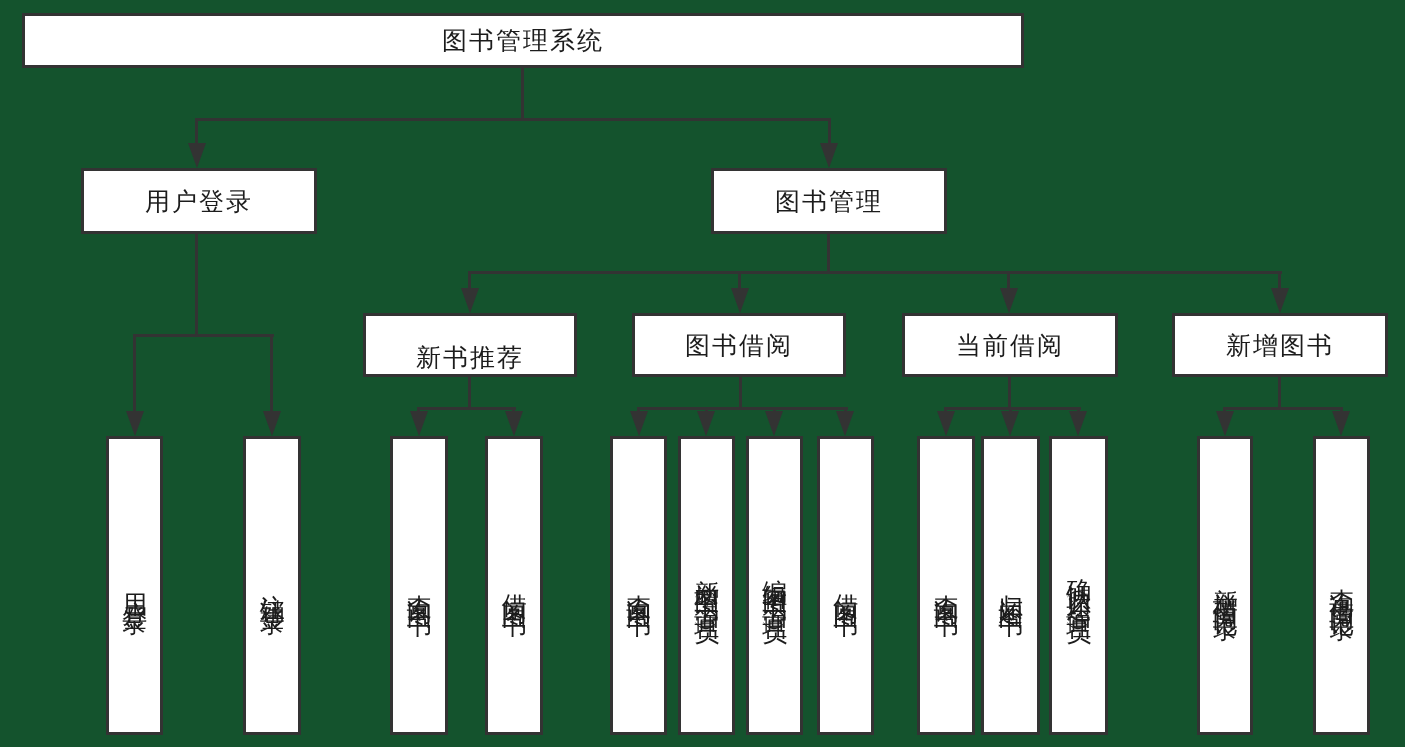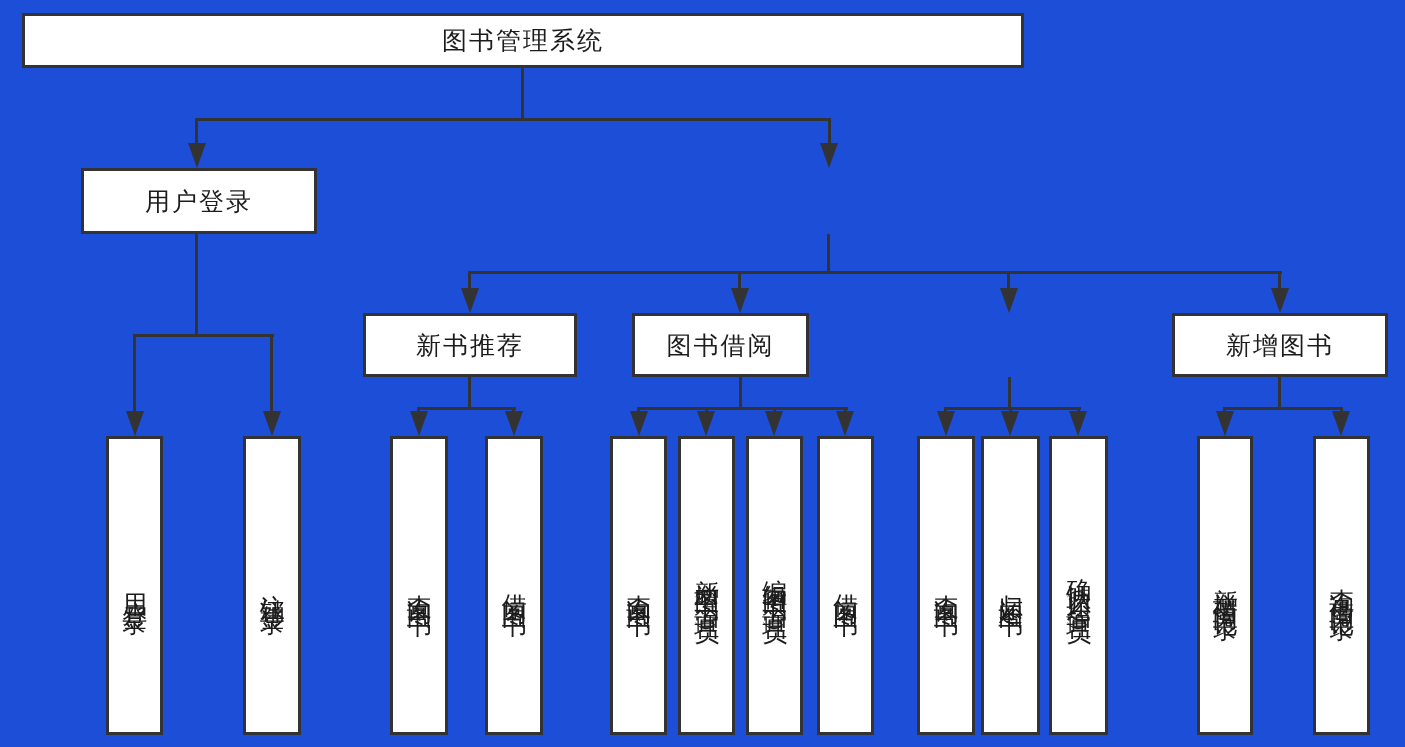--- a/index.html
+++ b/index.html
@@ -1,17 +1,17 @@
 <!DOCTYPE html>
 <html><head>
 <meta charset="utf-8">
 <style>
   html,body{margin:0;padding:0;background:#ffffff;}
   #stage{
-    position:relative;width:1405px;height:747px;background:#1d4ed8;
+    position:relative;width:1405px;height:747px;background:#14532d;
     font-family:"Liberation Sans","DejaVu Sans",sans-serif;overflow:hidden;
   }
   .box{
     position:absolute;box-sizing:border-box;border:3px solid #333333;background:#ffffff;
     display:flex;align-items:center;justify-content:center;
     color:#1c1c1c;font-size:25px;letter-spacing:2px;white-space:nowrap;
   }
   .leaf{
     position:absolute;box-sizing:border-box;border:3px solid #333333;background:#ffffff;
     display:flex;align-items:center;justify-content:center;
@@ -38,29 +38,35 @@
 <div id="stage">
 
   <div class="box" style="left:22px;top:13px;width:1002px;height:55px;">
     <span>图书管理系统</span>
   </div>
 
   <div class="box" style="left:81px;top:168px;width:236px;height:66px;">
     <span>用户登录</span>
   </div>
 
+  <div class="box" style="left:711px;top:168px;width:236px;height:66px;">
+    <span>图书管理</span>
+  </div>
 
-  <div class="box" style="left:363px;top:313px;width:214px;height:64px;">
+  <div class="box" style="left:363px;top:313px;width:214px;height:64px;align-items:flex-end;">
     <span>新书推荐</span>
   </div>
 
-  <div class="box" style="left:632px;top:313px;width:177px;height:64px;">
+  <div class="box" style="left:632px;top:313px;width:214px;height:64px;">
     <span>图书借阅</span>
   </div>
 
+  <div class="box" style="left:902px;top:313px;width:216px;height:64px;">
+    <span>当前借阅</span>
+  </div>
 
   <div class="box" style="left:1172px;top:313px;width:216px;height:64px;">
     <span>新增图书</span>
   </div>
 
   <div class="leaf" style="left:106px;width:57px;">
     <span>用户登录</span>
   </div>
   <div class="leaf" style="left:243px;width:58px;">
     <span>注销登录</span>

